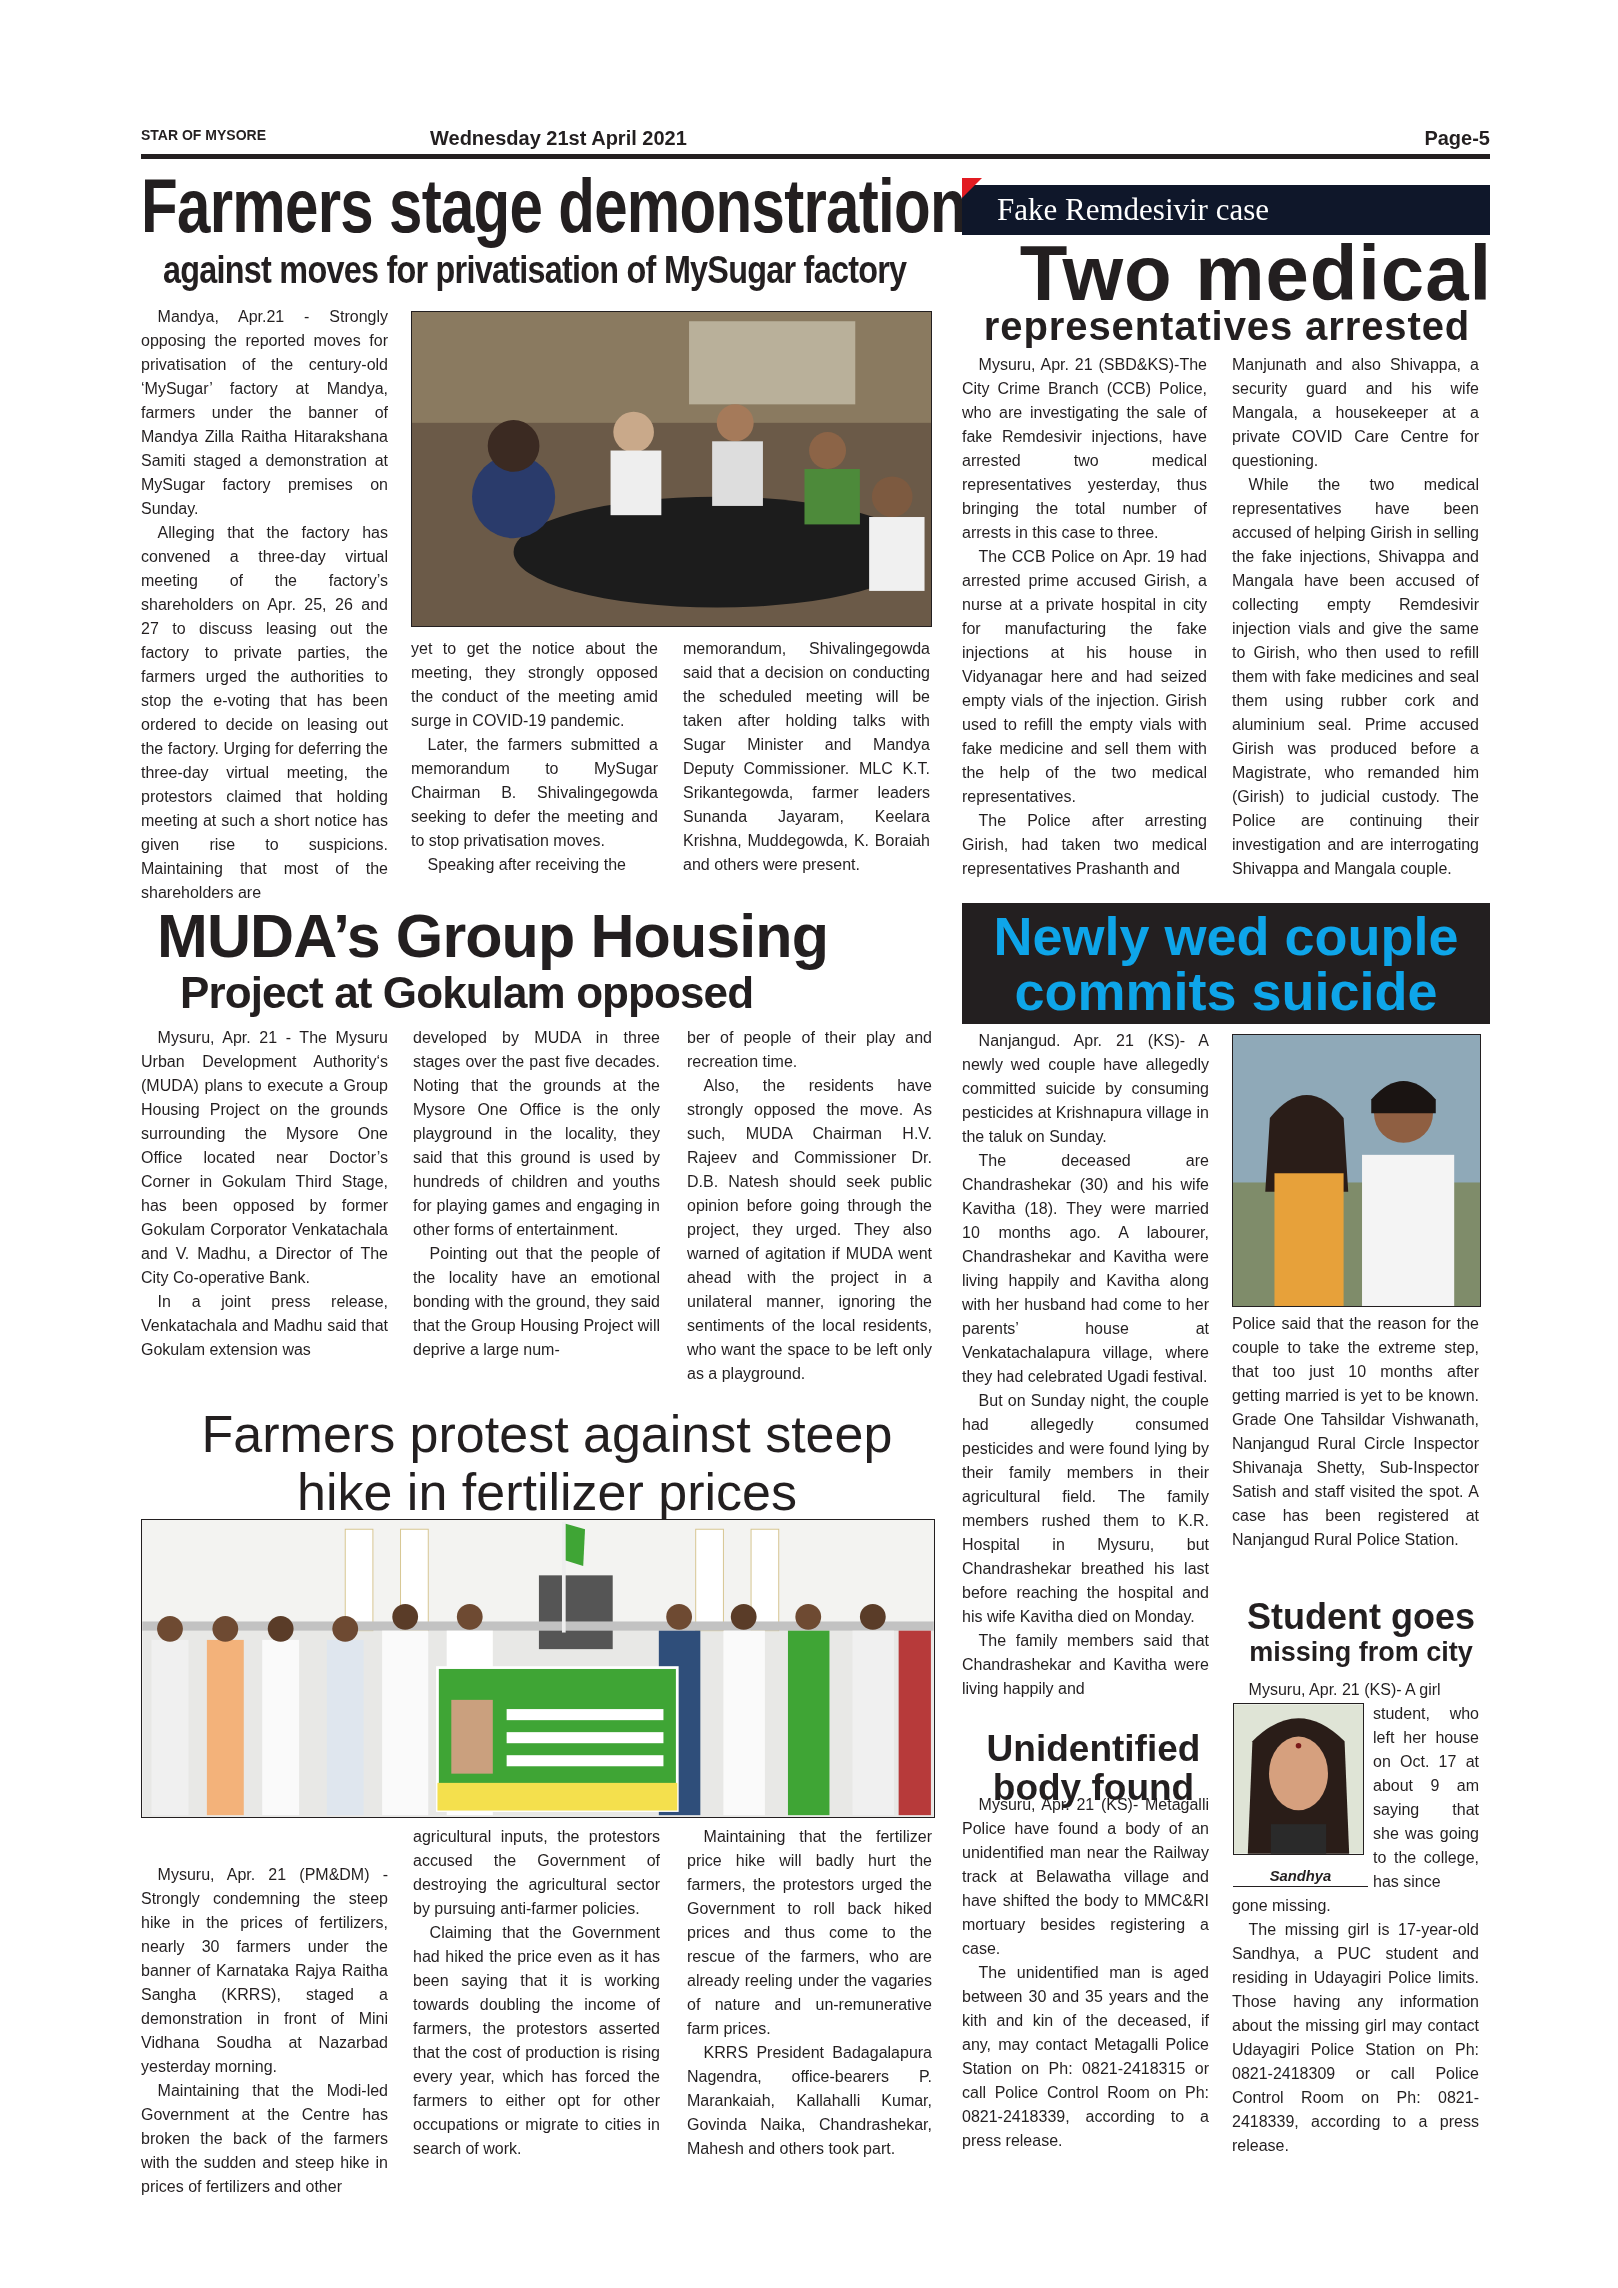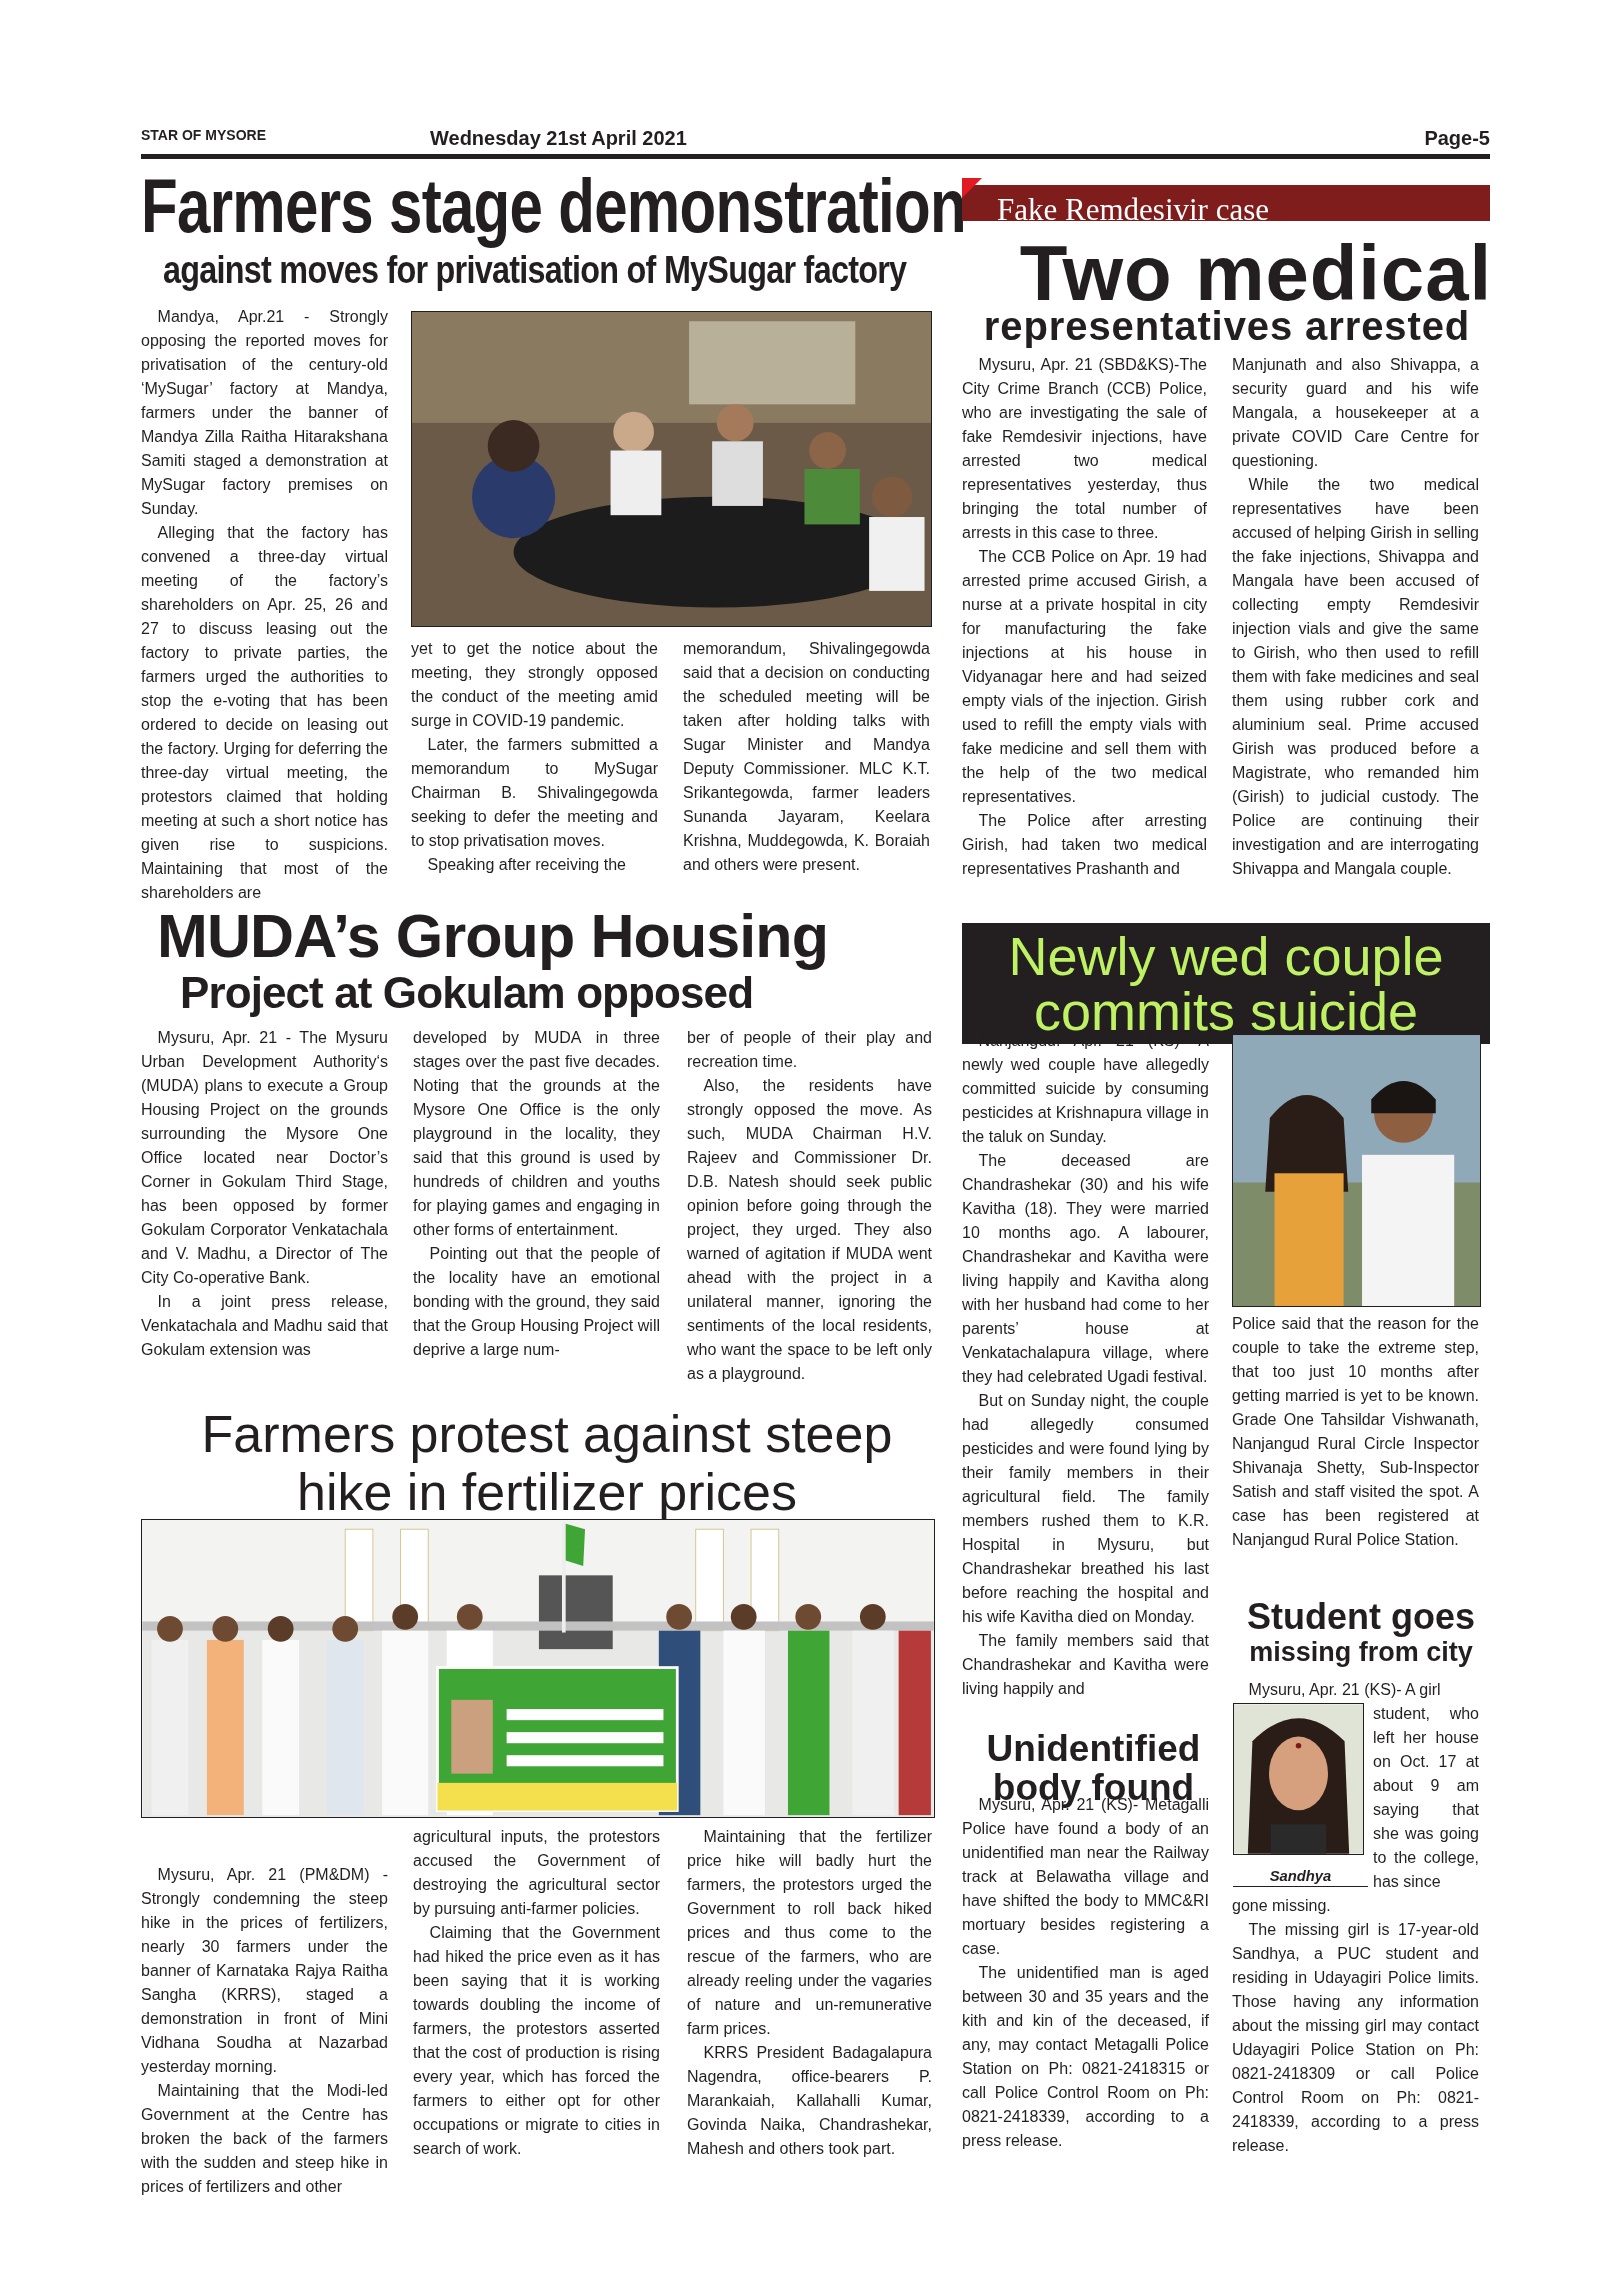--- a/index.html
+++ b/index.html
@@ -13,30 +13,30 @@
 
   .cond{font-family:"Liberation Sans",sans-serif;font-weight:bold;transform-origin:left top;white-space:nowrap;letter-spacing:-0.9px;}
   .h1-farmers{left:141px;top:168px;font-size:76px;line-height:76px;transform:scaleX(0.79);}
   .h2-farmers{left:163px;top:249px;font-size:39px;line-height:41px;transform:scaleX(0.83);}
 
   .body{font-size:16px;line-height:24px;text-align:justify;hyphens:manual;}
   .body p{margin:0;text-indent:16.6px;}
   .col{position:absolute;}
 
   .photo{position:absolute;border:1.8px solid #231f20;overflow:hidden;}
-  .kicker{left:962px;top:185px;width:528px;height:36px;background:#7f1d1d;text-align:right;}
+  .kicker{left:962px;top:185px;width:528px;height:50px;background:#0f172a;text-align:right;}
   .kicker-tri{position:absolute;left:0;top:-7.4px;width:0;height:0;border-left:20px solid #e21b22;border-bottom:20px solid transparent;}
   .kicker-text{position:absolute;left:35px;top:7.4px;font-family:"Liberation Serif",serif;font-size:31px;color:#fff;}
   .h1-two{left:962px;top:234px;width:530px;text-align:right;font-family:"Liberation Sans",sans-serif;font-weight:900;font-size:78px;line-height:78px;letter-spacing:0.9px;}
   .h2-two{left:962px;top:306px;width:530px;text-align:center;font-weight:bold;font-size:40px;line-height:41px;letter-spacing:0.9px;}
 
   .h1-muda{left:157px;top:904px;font-size:61px;line-height:65px;}
   .h2-muda{left:180px;top:969px;font-size:44px;line-height:48px;}
 
-  .newly{left:962px;top:903px;width:528px;height:121px;background:#231f20;color:#bef264;text-align:center;font-weight:normal;font-size:54px;line-height:55px;margin-top:20px;}
+  .newly{left:962px;top:903px;width:528px;height:121px;background:#231f20;color:#0ea5e9;text-align:center;font-weight:bold;font-size:54px;line-height:55px;}
 
   .h1-fert{left:141px;top:1407px;width:812px;text-align:center;font-size:52px;line-height:55px;}
   .h2-fert{left:141px;top:1465px;width:812px;text-align:center;font-size:52px;line-height:55px;}
 
   .h-unid{left:962px;top:1707px;width:263px;text-align:center;font-weight:bold;font-size:37px;line-height:39px;margin-top:22px;}
   .h-stud1{left:1232px;top:1597px;width:258px;text-align:center;font-weight:bold;font-size:36px;line-height:39px;}
   .h-stud2{left:1232px;top:1638px;width:258px;text-align:center;font-weight:bold;font-size:27px;line-height:29.5px;}
 
   .caption-sandhya{left:1233px;top:1868px;width:135px;text-align:center;font-size:14.8px;font-weight:bold;font-style:italic;border-bottom:1.8px solid #231f20;padding-bottom:1.8px;}
 </style>

